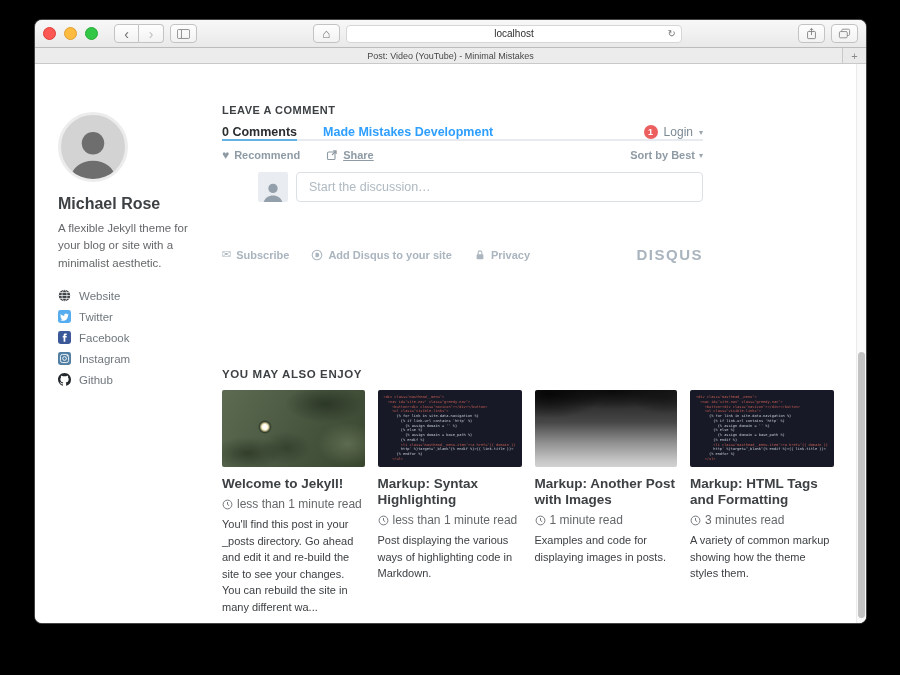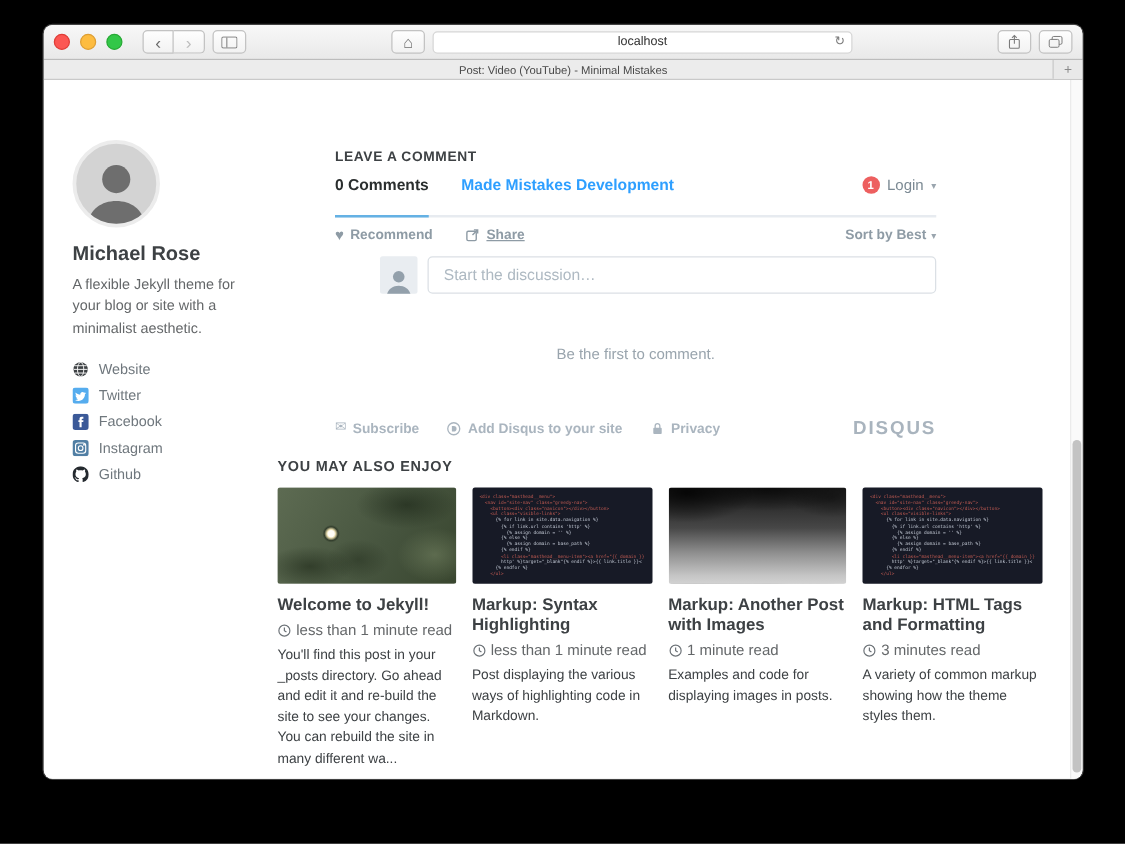--- a/index.html
+++ b/index.html
@@ -62,24 +62,24 @@
     overflow:hidden;position:relative;box-sizing:content-box;
   }
   .avatar svg{position:absolute;left:3px;bottom:-2px;width:58px;height:58px;}
   .author-name{margin-top:13px;font-size:16px;font-weight:700;color:#3d4144;}
   .author-bio{margin-top:7px;font-size:11.5px;color:#646769;line-height:1.5;width:142px;}
   .author-links{margin-top:17px;}
   .s-link{display:flex;align-items:flex-end;gap:8px;margin-bottom:8px;height:13px;font-size:11.5px;color:#6f777d;cursor:pointer;}
   .s-ico{width:13px;height:13px;display:block;}
   .s-ico svg{width:13px;height:13px;display:block;}
   
-  .disqus{position:absolute;left:187px;top:56px;width:481px;color:#687a86;margin-left:46px;}
+  .disqus{position:absolute;left:187px;top:40px;width:481px;color:#687a86;}
   .section-label{font-size:11px;font-weight:700;color:#3d4144;letter-spacing:.5px;}
   .dq-tabs{display:flex;align-items:flex-start;margin-top:9px;border-bottom:2px solid #e7ebf0;}
-  .dq-tab-count{font-size:12.5px;font-weight:700;color:#2a2e2e;padding-bottom:17px;border-bottom:2px solid var(--tab-underline);margin-bottom:-2px;cursor:pointer;}
+  .dq-tab-count{font-size:12.5px;font-weight:700;color:#2a2e2e;padding-bottom:0;border-bottom:2px solid var(--tab-underline);margin-bottom:-2px;cursor:pointer;}
   .dq-tab-forum{font-size:12.5px;font-weight:700;color:var(--accent-blue);margin-left:26px;cursor:pointer;}
   .dq-login{margin-left:auto;display:flex;align-items:center;gap:6px;font-size:12px;color:#7c8a94;cursor:pointer;}
   .badge{width:14px;height:14px;border-radius:50%;background:var(--badge-red);color:#fff;font-size:9px;font-weight:700;display:flex;align-items:center;justify-content:center;}
   .caret{font-size:8px;color:#9aa5ae;}
   .dq-actions{display:flex;align-items:center;margin-top:8px;font-size:11px;font-weight:700;color:#8e9ba5;}
   .dq-action{display:flex;align-items:center;gap:5px;cursor:pointer;}
   .dq-action + .dq-action{margin-left:26px;text-decoration:underline;}
   .heart{font-size:12px;line-height:1;color:#8e9ba5;}
   .share-ico svg{width:12px;height:12px;display:block;}
   .dq-sort{margin-left:auto;display:flex;align-items:center;gap:4px;font-size:11px;font-weight:700;color:#8e9ba5;cursor:pointer;justify-content:flex-end;}
@@ -287,21 +287,20 @@
       </div>
       <div class="dq-compose">
         <span class="compose-avatar">
           <svg viewBox="0 0 16 16">
             <circle cx="8" cy="5.6" r="3.1" fill="#93a0ab"></circle>
             <path d="M1.6 16c.3-3.6 3-5.6 6.4-5.6s6.1 2 6.4 5.6z" fill="#93a0ab"></path>
           </svg>
         </span>
         <input class="compose-input" type="text" placeholder="Start the discussion…" style="">
       </div>
-      <div class="dq-empty">Be the first to comment.</div>
       <div class="dq-footer">
         <span class="dq-flink">
           <span class="f-ico">✉</span>
           <span>Subscribe</span>
         </span>
         <span class="dq-flink">
           <span class="f-ico">
             <svg viewBox="0 0 16 16">
                 <circle cx="8" cy="8" r="6.4" fill="none" stroke="#aab5bf" stroke-width="1.4"></circle>
                 <path d="M6 5h2a3 3 0 0 1 0 6H6z" fill="#aab5bf"></path>

